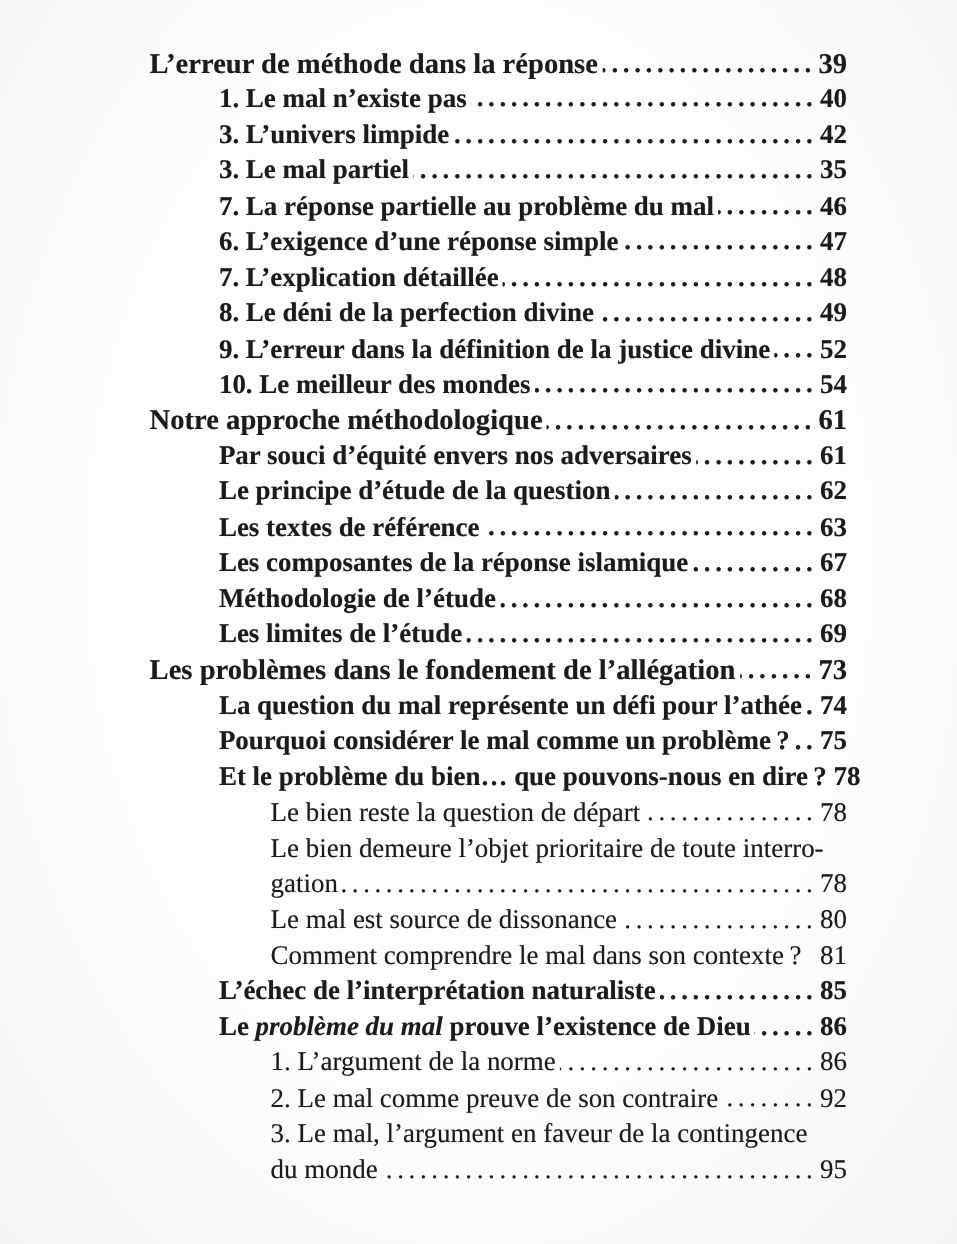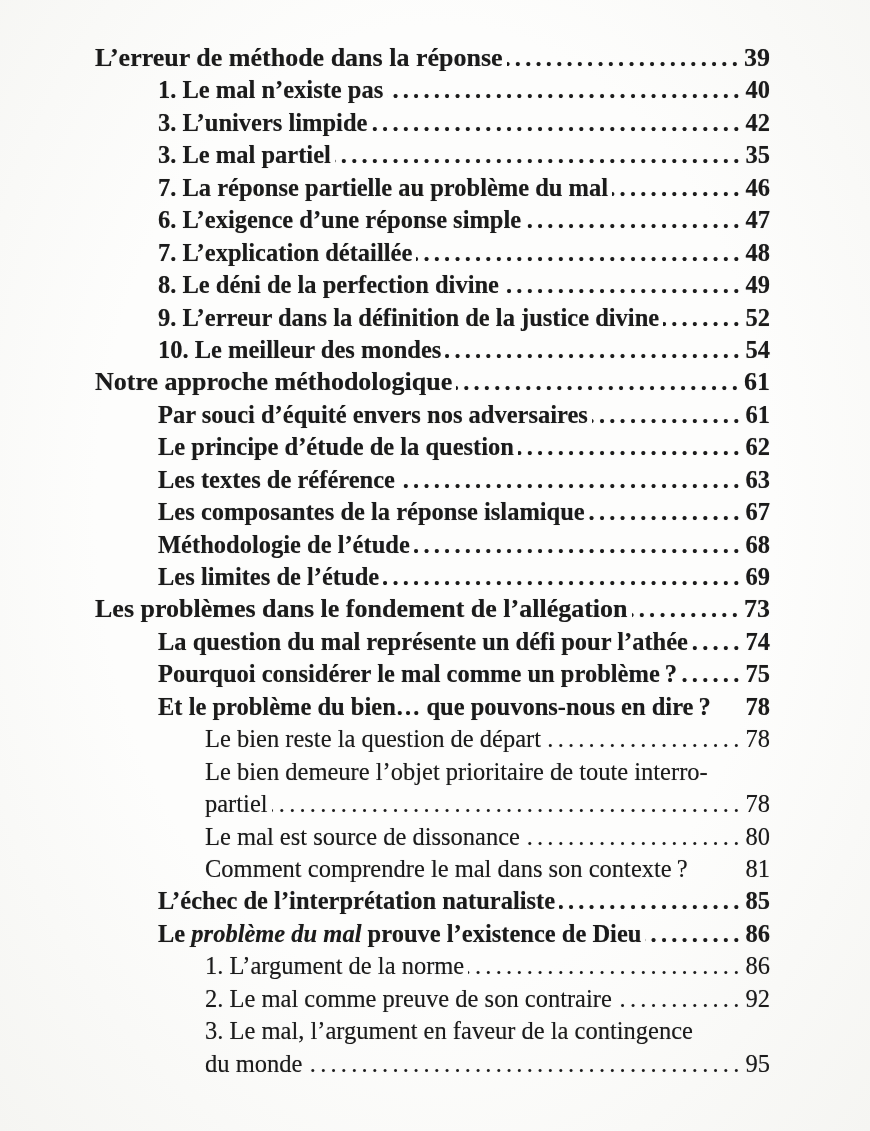--- a/index.html
+++ b/index.html
@@ -26,20 +26,21 @@
     width: 675px;
   }
   .row {
     display: flex;
     align-items: baseline;
     height: 32.45px;
     font-size: 24.5px;
     line-height: 32.45px;
     white-space: nowrap;
     text-shadow: 0 0 0.7px rgba(20,20,20,0.45);
+    margin-left: 41px;
   }
   .row.lv0 { padding-left: 0; font-weight: bold; font-size: 26px; }
   .row.lv1 { padding-left: 63px; font-weight: bold; }
   .row.lv2 { padding-left: 110px; }
   .txt { flex: 0 0 auto; }
   .it { font-style: italic; }
   .leader {
     flex: 1 1 auto;
     min-width: 0;
     overflow: hidden;
@@ -173,21 +174,21 @@
     <span class="txt"><span>Le bien reste la question de départ</span></span>
     <span class="leader"></span>
     <span class="pg">78</span>
   </div>
       <div class="row lv2">
     <span class="txt"><span>Le bien demeure l’objet prioritaire de toute interro-</span></span>
     <span class="leader nodots"></span>
 
   </div>
       <div class="row lv2">
-    <span class="txt"><span>partiel</span></span>
+    <span class="txt"><span>gation</span></span>
     <span class="leader"></span>
     <span class="pg">78</span>
   </div>
       <div class="row lv2">
     <span class="txt"><span>Le mal est source de dissonance</span></span>
     <span class="leader"></span>
     <span class="pg">80</span>
   </div>
       <div class="row lv2">
     <span class="txt"><span>Comment comprendre le mal dans son contexte ?</span></span>

